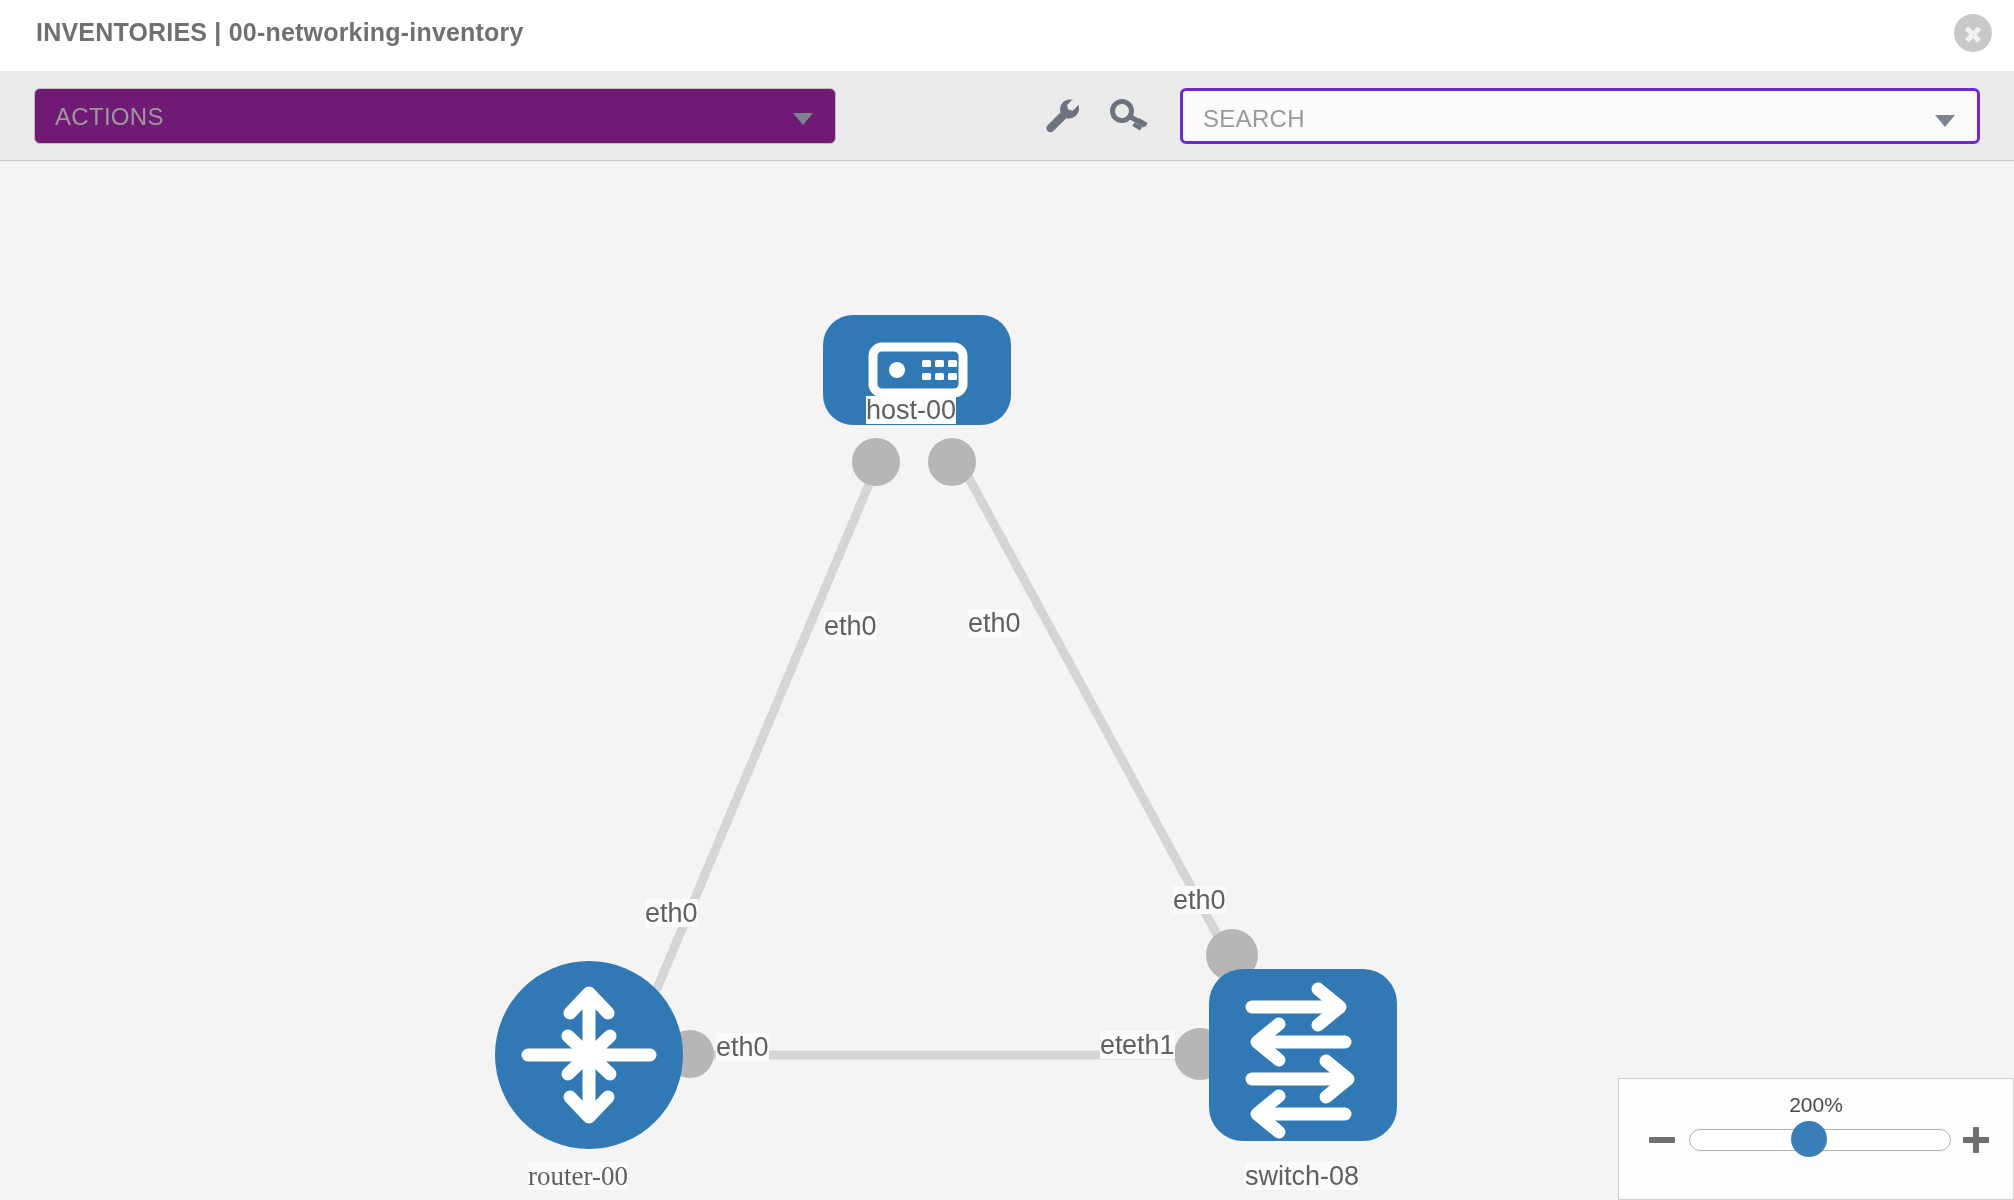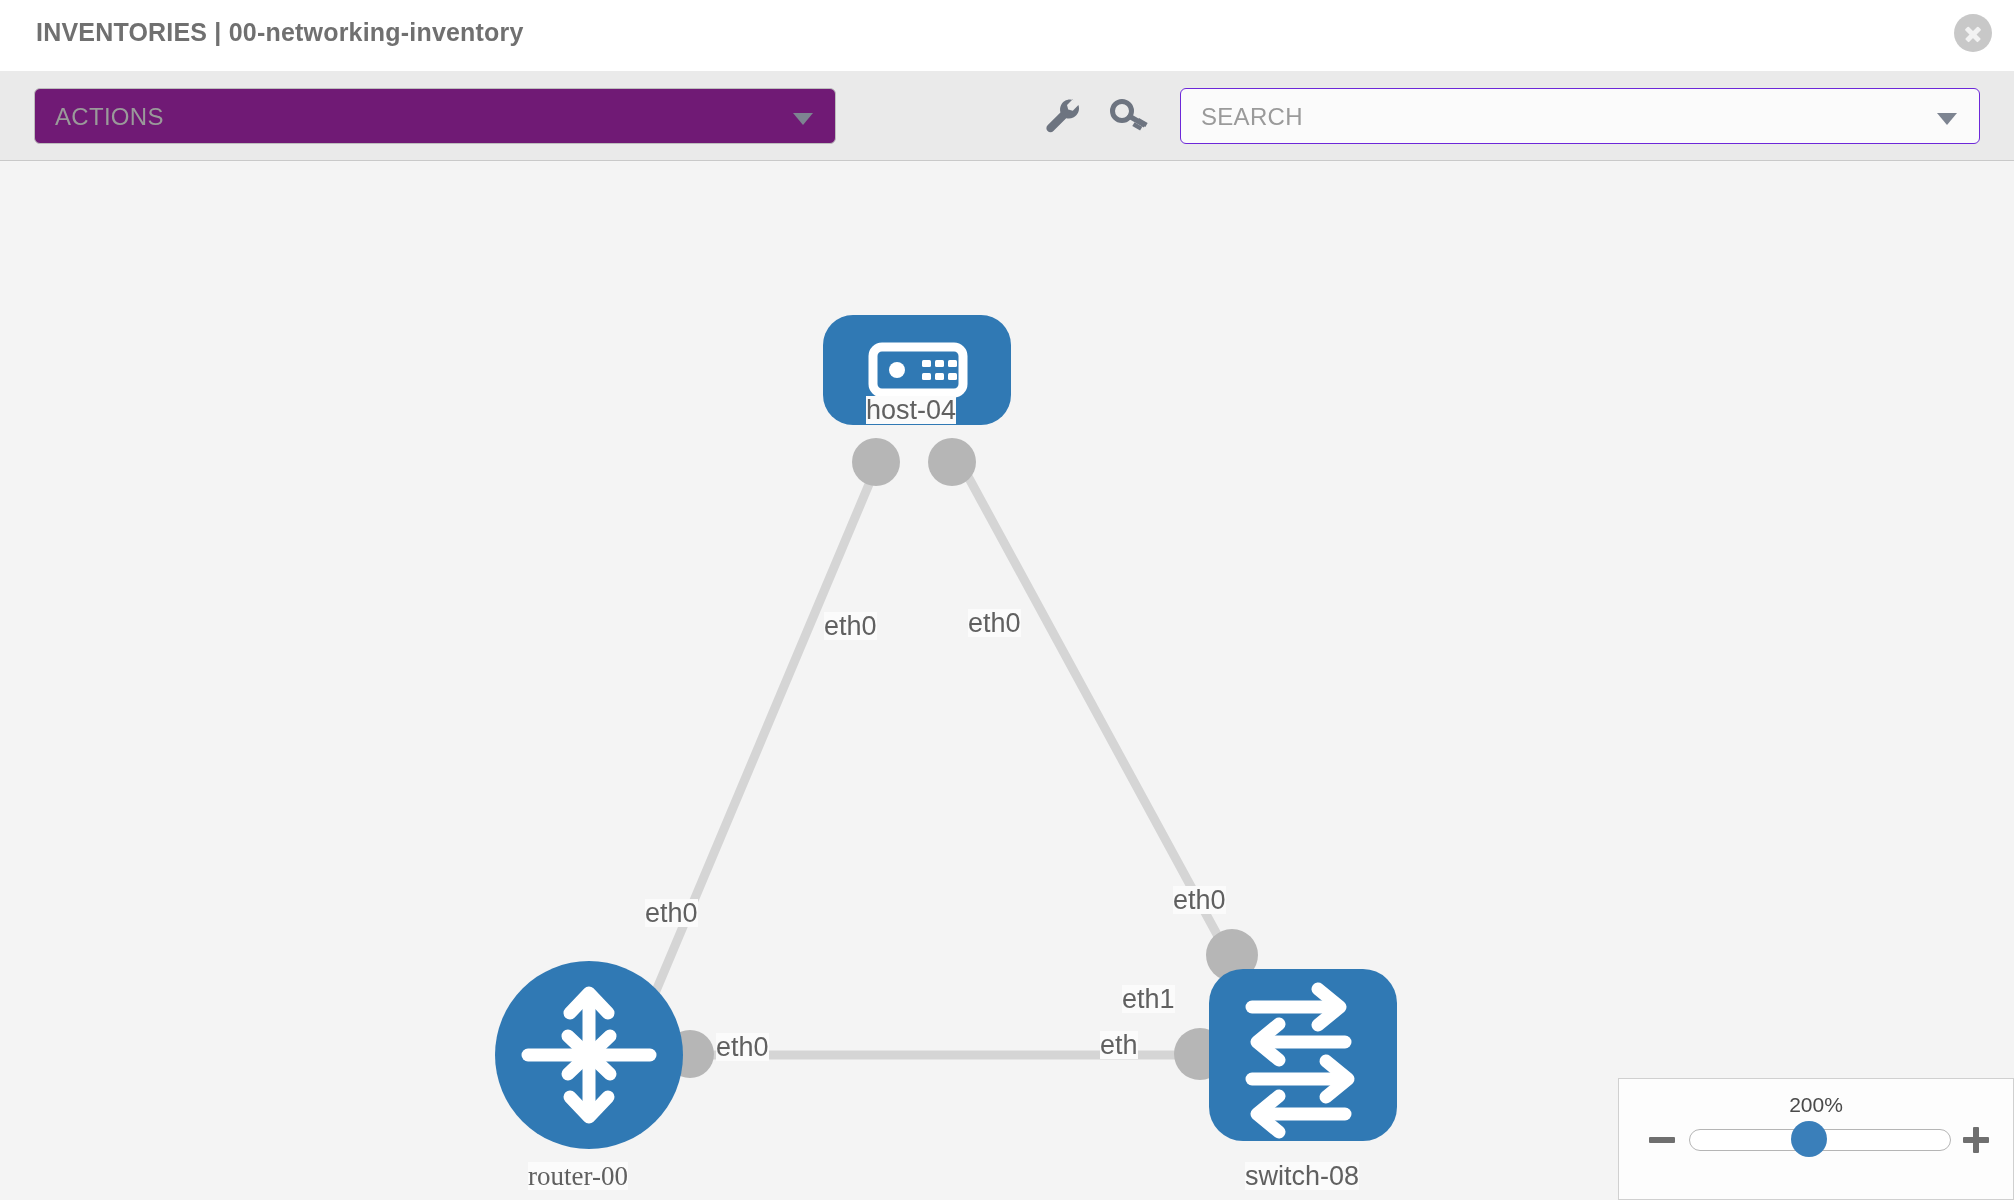--- a/index.html
+++ b/index.html
@@ -111,21 +111,21 @@
   .icon-key    { left: 1108px; }
   .icon-btn svg { display: block; }
 
   .search-select {
     position: absolute;
     left: 1180px;
     top: 17px;
     width: 800px;
     height: 56px;
     background: #fbfbfb;
-    border: 1px solid #6d28d9;
+    border: 3px solid #6d28d9;
     border-radius: 6px;
     cursor: text;
   }
   .search-label {
     position: absolute;
     left: 20px;
     top: 14px;
     font-size: 24px;
     color: #9a9a9a;
     letter-spacing: 0.3px;
@@ -327,39 +327,39 @@
 
           <line x1="1252" y1="917" x2="1345" y2="917"></line>
           <polyline points="1326,899 1348,917 1326,935" fill="none"></polyline>
 
           <line x1="1345" y1="952" x2="1260" y2="952"></line>
           <polyline points="1279,934 1257,952 1279,970" fill="none"></polyline>
         </g>
       </g>
     </svg>
 
-    <div class="nlabel nlabel-node" style="left:866px; top:234px;">host-04</div>
+    <div class="nlabel nlabel-node" style="left:866px; top:234px;">host-00</div>
 
     <div class="nlabel nlabel-node" style="left:528px; top:1000px;font-family:Liberation Serif, serif;">router-00</div>
 
     <div class="nlabel nlabel-node" style="left:1245px; top:1000px;">switch-08</div>
 
     <div class="nlabel nlabel-if" style="left:824px; top:450px;">eth0</div>
 
     <div class="nlabel nlabel-if" style="left:968px; top:447px;">eth0</div>
 
     <div class="nlabel nlabel-if" style="left:645px; top:737px;">eth0</div>
 
     <div class="nlabel nlabel-if" style="left:1173px; top:724px;">eth0</div>
 
     <div class="nlabel nlabel-if" style="left:716px; top:871px;">eth0</div>
 
     <div class="nlabel nlabel-if" style="left:1100px; top:869px;">eth</div>
 
-    <div class="nlabel nlabel-if" style="left:1122px; top:823px;">eth1</div>
+    <div class="nlabel nlabel-if" style="left:1122px; top:869px;">eth1</div>
 
     <div class="zoom-panel">
       <div class="zoom-pct">200%</div>
       <div class="zoom-minus"></div>
       <div class="zoom-track"></div>
       <div class="zoom-thumb"></div>
       <div class="zoom-plus"></div>
     </div>
 
   </div>

